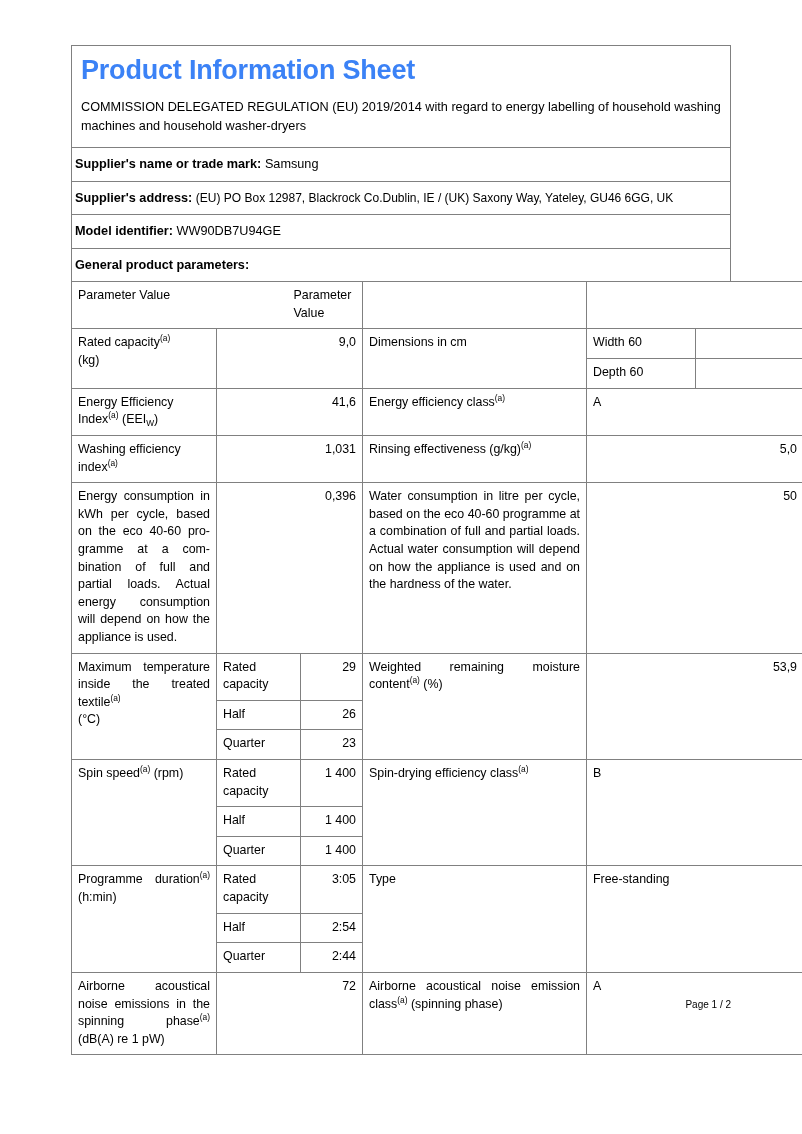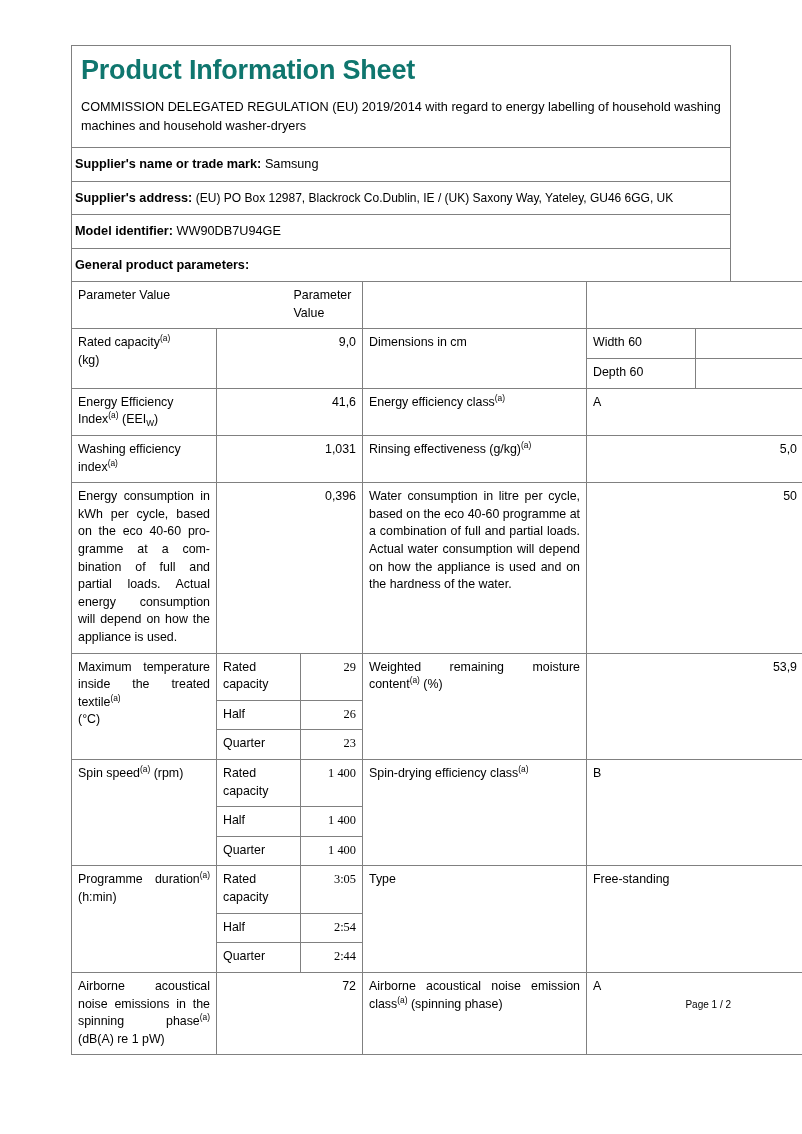--- a/index.html
+++ b/index.html
@@ -87,21 +87,21 @@
   }
   table.sub td {
     border: 1px solid #808080;
     padding: 5px 6px 6px 6px;
     vertical-align: top;
     line-height: 1.42;
   }
   table.sub tr:first-child td { border-top: none; }
   table.sub tr:last-child td { border-bottom: none; }
   table.sub td:first-child { border-left: none; width: 71px; }
-  table.sub td:last-child { border-right: none; text-align: right; font-family: Liberation Serif, serif; }
+  table.sub td:last-child { border-right: none; text-align: right; }
 
   
   table.dims {
     border-collapse: collapse;
     width: 100%;
     table-layout: fixed;
     font-size: 12.4px;
   }
   table.dims td {
     border: 1px solid #808080;
@@ -125,21 +125,21 @@
     font-size: 10px;
   }
   .sp { white-space: pre; margin-top: 28px; }
 </style>
 </head>
 <body>
 
 <div id="page">
 
   <div class="hdr-block">
-    <div class="doc-title" style="color: #0f766e;">Product Information Sheet</div>
+    <div class="doc-title" style="color: #3b82f6;">Product Information Sheet</div>
     <div class="doc-subtitle">COMMISSION DELEGATED REGULATION (EU) 2019/2014 with regard to energy labelling of household washing machines and household washer-dryers</div>
   </div>
 
   <div class="id-row">
     <span class="lbl">Supplier's name or trade mark:</span>
     <span class="val">Samsung</span>
   </div>
 
   <div class="id-row small">
     <span class="lbl">Supplier's address:</span>

